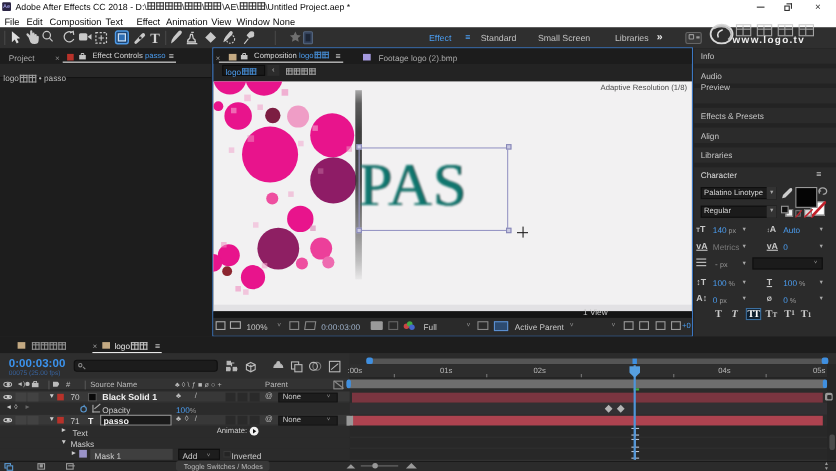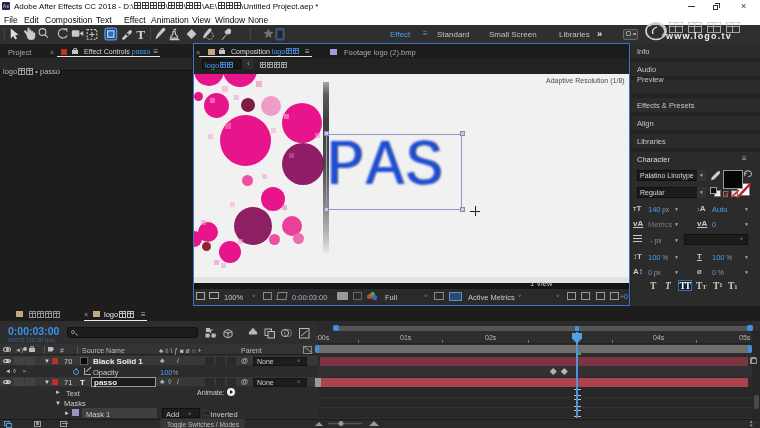--- a/index.html
+++ b/index.html
@@ -138,21 +138,21 @@
 <div class="a" style="left:7px;top:146px;width:5px;height:5px;background:#ef8dc0;opacity:.55"></div>
 <div class="a" style="left:44px;top:165px;width:5px;height:5px;background:#f2a3cc;opacity:.55"></div>
 <div class="a" style="left:88px;top:131px;width:5px;height:5px;background:#d77aae;opacity:.55"></div>
 <div class="a" style="left:27px;top:189px;width:5px;height:5px;background:#f0a0ca;opacity:.55"></div>
 <div class="a" style="left:20px;top:186px;width:5px;height:5px;background:#ee84bb;opacity:.55"></div>
 <div class="a" style="left:90px;top:40px;width:5px;height:5px;background:#f4b4d6;opacity:.55"></div>
 <div class="a" style="left:14px;top:60px;width:5px;height:5px;background:#f0a6ce;opacity:.55"></div>
 <div class="a" style="left:68px;top:100px;width:5px;height:5px;background:#efa0c9;opacity:.55"></div>
 <div class="a" style="left:36px;top:128px;width:5px;height:5px;background:#f2abd1;opacity:.55"></div>
 <div class="a" style="left:129px;top:8px;width:6px;height:172px;background:linear-gradient(180deg,rgba(80,80,80,.45) 0%,rgba(60,60,60,.82) 7%,rgba(42,42,42,.9) 22%,rgba(48,48,48,.86) 48%,rgba(92,92,92,.72) 72%,rgba(135,135,135,.45) 91%,rgba(160,160,160,.1) 100%);filter:blur(.5px)"></div>
-<div class="a" style="left:132px;top:51px;font-family:Liberation Mono, monospace;font-size:64px;line-height:85px;color:#1d4ed8;letter-spacing:1px;text-shadow:.7px 0 0 #161616;filter:blur(.9px)">PAS</div>
+<div class="a" style="left:132px;top:51px;font-family:Liberation Serif, serif;font-size:55px;line-height:85px;color:#0f766e;letter-spacing:1px;text-shadow:.7px 0 0 #161616;filter:blur(.9px)">PAS</div>
 <div class="a" style="left:132px;top:59.5px;width:136px;height:76px;border:1px solid #9897c5"></div>
 <div class="a" style="left:129.5px;top:57px;width:5px;height:5px;background:#c9c9e2;border:1px solid #8888b8"></div>
 <div class="a" style="left:265.5px;top:57px;width:5px;height:5px;background:#c9c9e2;border:1px solid #8888b8"></div>
 <div class="a" style="left:129.5px;top:133px;width:5px;height:5px;background:#c9c9e2;border:1px solid #8888b8"></div>
 <div class="a" style="left:265.5px;top:133px;width:5px;height:5px;background:#c9c9e2;border:1px solid #8888b8"></div>
 <div class="a" style="left:352px;top:3px;font-size:7px;color:#4a4a4a">Adaptive Resolution (1/8)</div>
 <div class="a" style="left:276px;top:132px;width:10px;height:10px">
       <div class="a" style="left:4.5px;top:0;width:1.5px;height:10px;background:#222"></div>
       <div class="a" style="left:0;top:4.5px;width:10px;height:1.5px;background:#222"></div>
     </div>
@@ -171,21 +171,21 @@
 <div class="a" style="left:353px;top:292px;width:9px;height:8px;border:1px solid #666"></div>
 <div class="a" style="left:367px;top:292px;width:10px;height:9px">
     <div class="c" style="left:0;top:2px;width:5px;height:5px;background:#c44"></div>
     <div class="c" style="left:3px;top:0;width:5px;height:5px;background:#4a4"></div>
     <div class="c" style="left:5px;top:3px;width:5px;height:5px;background:#46c"></div>
   </div>
 <div class="a" style="left:385px;top:293px;font-size:7.5px;color:#c8c8c8">Full</div>
 <div class="a" style="left:424px;top:293px;font-size:6px;color:#999">˅</div>
 <div class="a" style="left:434px;top:292px;width:10px;height:8px;border:1px solid #888"></div>
 <div class="a" style="left:449px;top:291.5px;width:13px;height:9px;border:1px solid #5b8fd0;background:#2d4b70"></div>
-<div class="a" style="left:468px;top:293px;font-size:7.5px;color:#c8c8c8">Active Metrics</div>
+<div class="a" style="left:468px;top:293px;font-size:7.5px;color:#c8c8c8">Active Parent</div>
 <div class="a" style="left:518px;top:293px;font-size:6px;color:#999">˅</div>
 <div class="a" style="left:530px;top:279px;font-size:7.5px;color:#c8c8c8">1 View</div>
 <div class="a" style="left:556px;top:293px;font-size:6px;color:#999">˅</div>
 <div class="a" style="left:567px;top:292px;width:9px;height:8px;border:1px solid #999"></div>
 <div class="a" style="left:581px;top:292px;width:9px;height:8px;border:1px solid #999"></div>
 <div class="a" style="left:596px;top:292px;width:9px;height:8px;border:1px solid #999"></div>
 <div class="a" style="left:610px;top:292px;width:9px;height:8px;border:1px solid #999"></div>
 <div class="a" style="left:620px;top:293px;font-size:7px;color:#4b9df0">+0</div>
 <div class="a" style="left:630px;top:44px;width:130px;height:262px;background:#232323"></div>
 <div class="a" style="left:631px;top:44px;width:129px;height:14px;background:#2b2b2b"></div>

